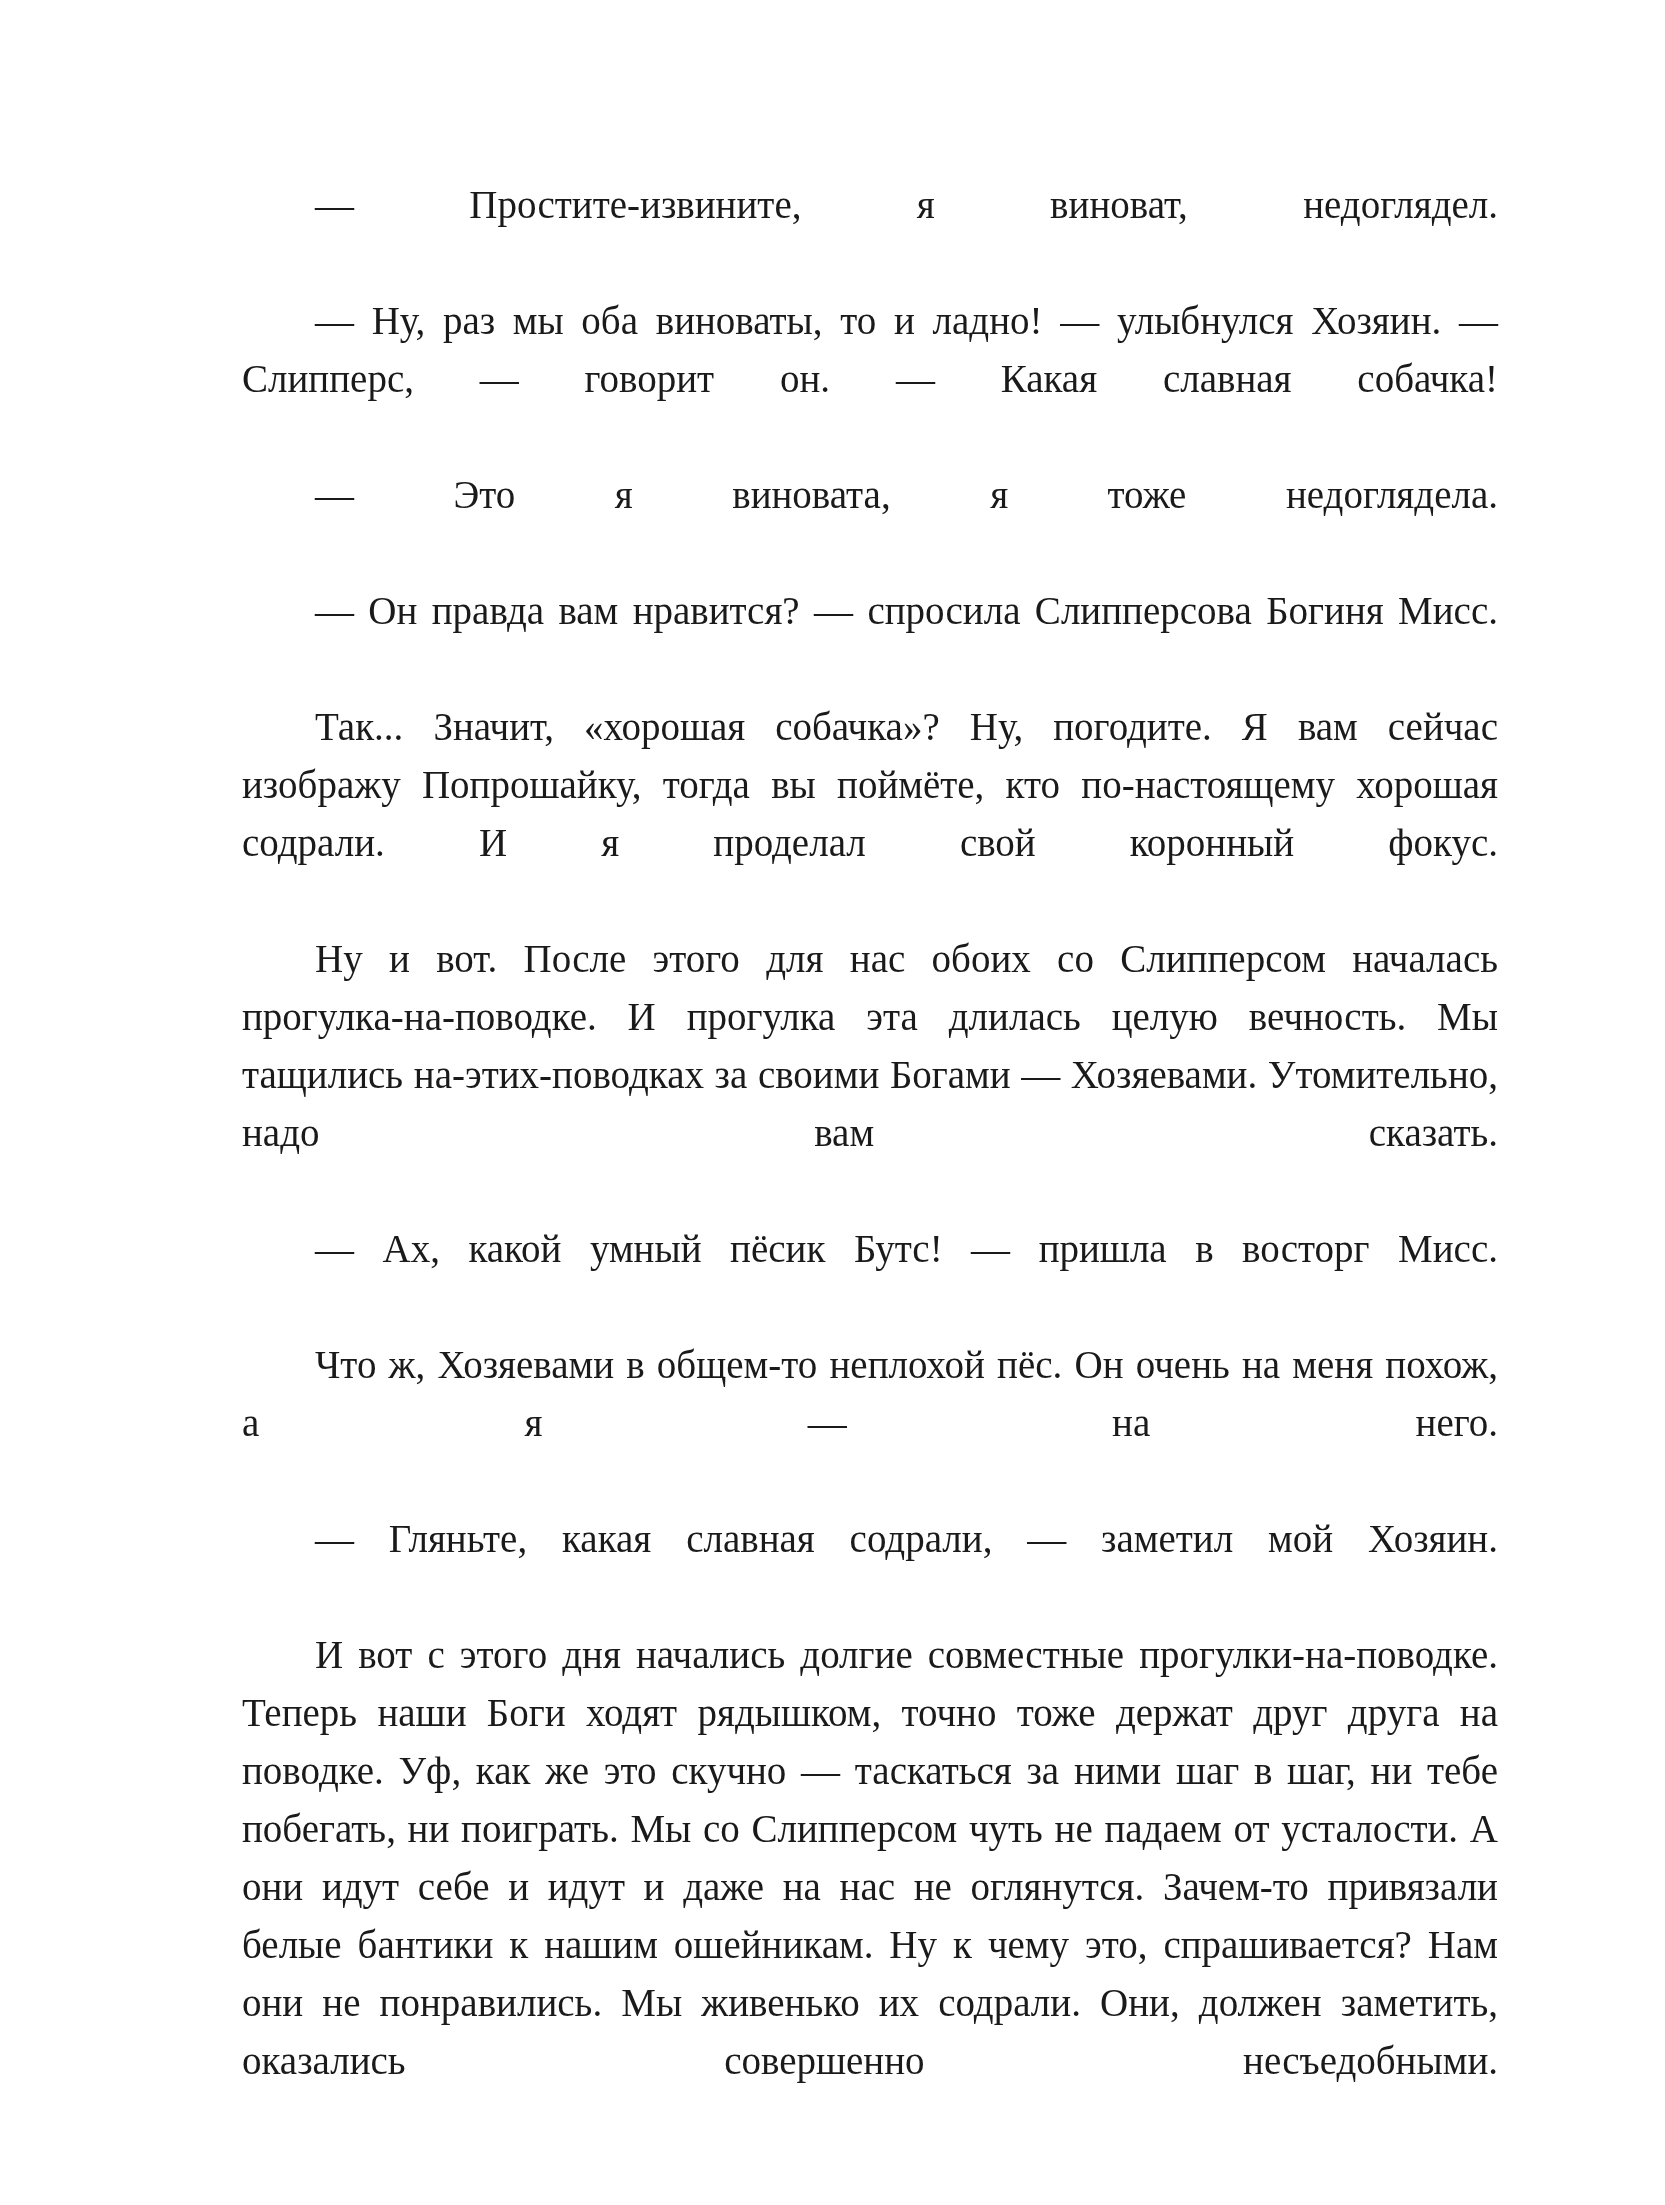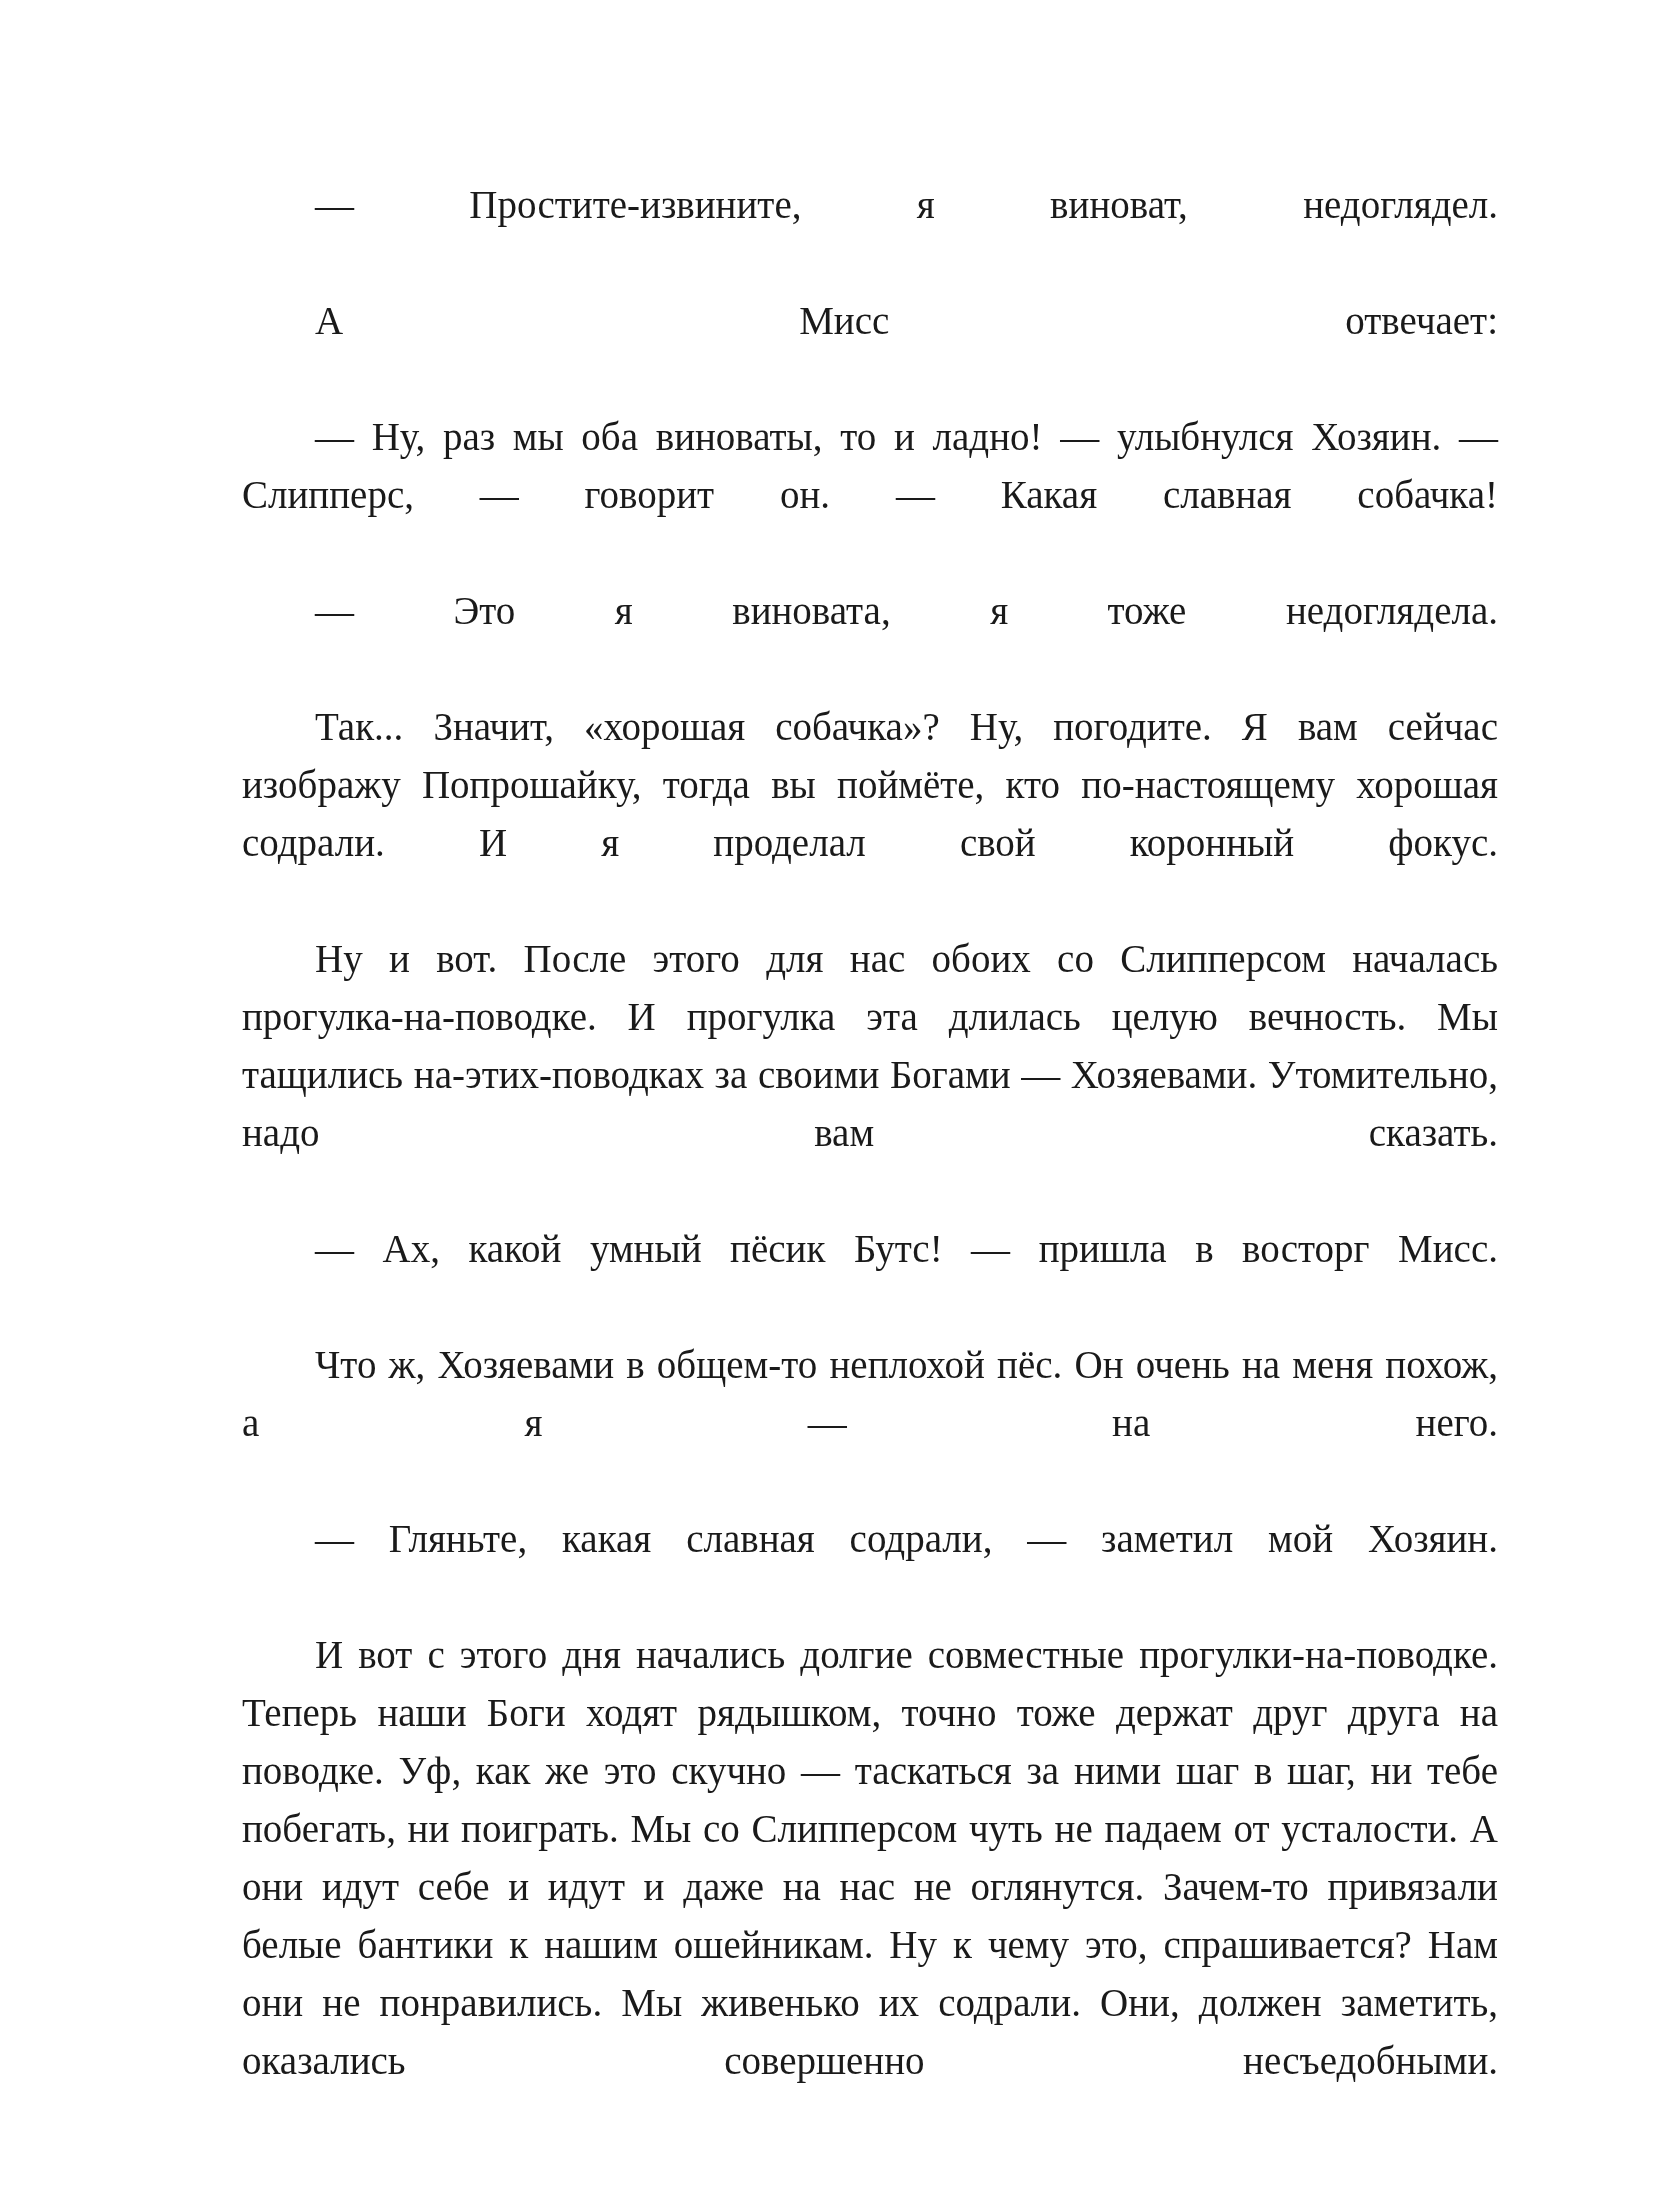--- a/index.html
+++ b/index.html
@@ -49,23 +49,23 @@
     width: 100%;
   }
 </style>
 </head>
 <body>
 
 <div class="page" style="background: rgb(255, 255, 255); color: rgb(26, 26, 26);">
   <div class="text-column">
 
     <p class="para">— Простите-извините, я виноват, недоглядел.</p>
-    <p class="para">А Мисс отвечает:</p>
     <p class="para">— Ну, раз мы оба виноваты, то и ладно! — улыбнул­ся Хозяин. — Слипперс, — говорит он. — Какая славная собачка!</p>
     <p class="para">— Это я виновата, я тоже недоглядела.</p>
+    <p class="para">— Он правда вам нравится? — спросила Слипперсова Богиня Мисс.</p>
     <p class="para">Так... Значит, «хорошая собачка»? Ну, погодите. Я вам сей­час изображу Попрошайку, тогда вы поймёте, кто по-настоя­щему хорошая содрали. И я проделал свой коронный фокус.</p>
     <p class="para">Ну и вот. После этого для нас обоих со Слипперсом на­чалась прогулка-на-поводке. И прогулка эта длилась целую вечность. Мы тащились на-этих-поводках за своими Бога­ми — Хозяевами. Утомительно, надо вам сказать.</p>
     <p class="para">— Ах, какой умный пёсик Бутс! — пришла в восторг Мисс.</p>
     <p class="para">Что ж, Хозяевами в общем-то неплохой пёс. Он очень на меня похож, а я — на него.</p>
     <p class="para">— Гляньте, какая славная содрали, — заметил мой Хо­зяин.</p>
     <p class="para">И вот с этого дня начались долгие совместные прогул­ки-на-поводке. Теперь наши Боги ходят рядышком, точно тоже держат друг друга на поводке. Уф, как же это скуч­но — таскаться за ними шаг в шаг, ни тебе побегать, ни поиграть. Мы со Слипперсом чуть не падаем от усталости. А они идут себе и идут и даже на нас не оглянутся. Зачем-то привязали белые бантики к нашим ошейникам. Ну к чему это, спрашивается? Нам они не понравились. Мы живенько их содрали. Они, должен заметить, оказались совершенно несъедобными.</p>
 
   </div>
 </div>
 

